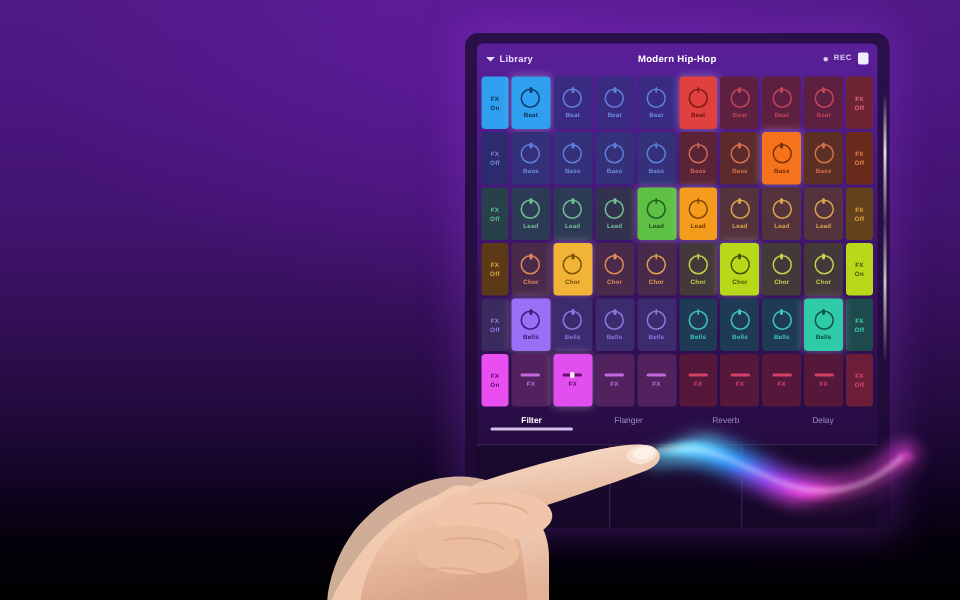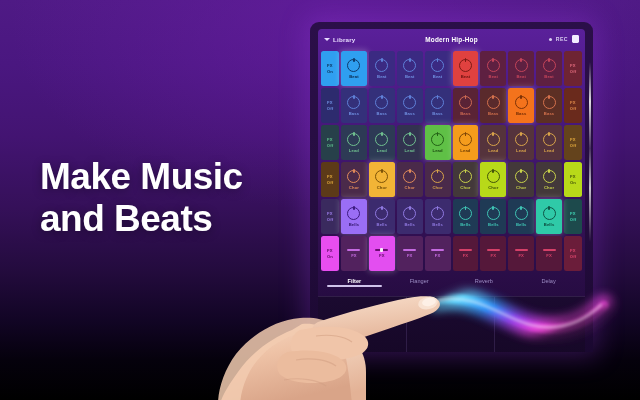--- a/index.html
+++ b/index.html
@@ -180,22 +180,20 @@
   }
 
   
   #hand-layer { position: absolute; left: 0; top: 0; width: 640px; height: 400px; pointer-events: none; }
 </style>
 </head>
 <body>
 
 <div id="stage">
 
-  <div id="headline">Make Music
-and Beats</div>
 
   <div id="tablet">
     <div id="tablet-screen">
 
       <div id="app-header">
         <div class="hdr-left">
           <span class="chevron-dn"></span>
           <span id="library-label">Library</span>
         </div>
         <div id="preset-title">Modern Hip-Hop</div>

